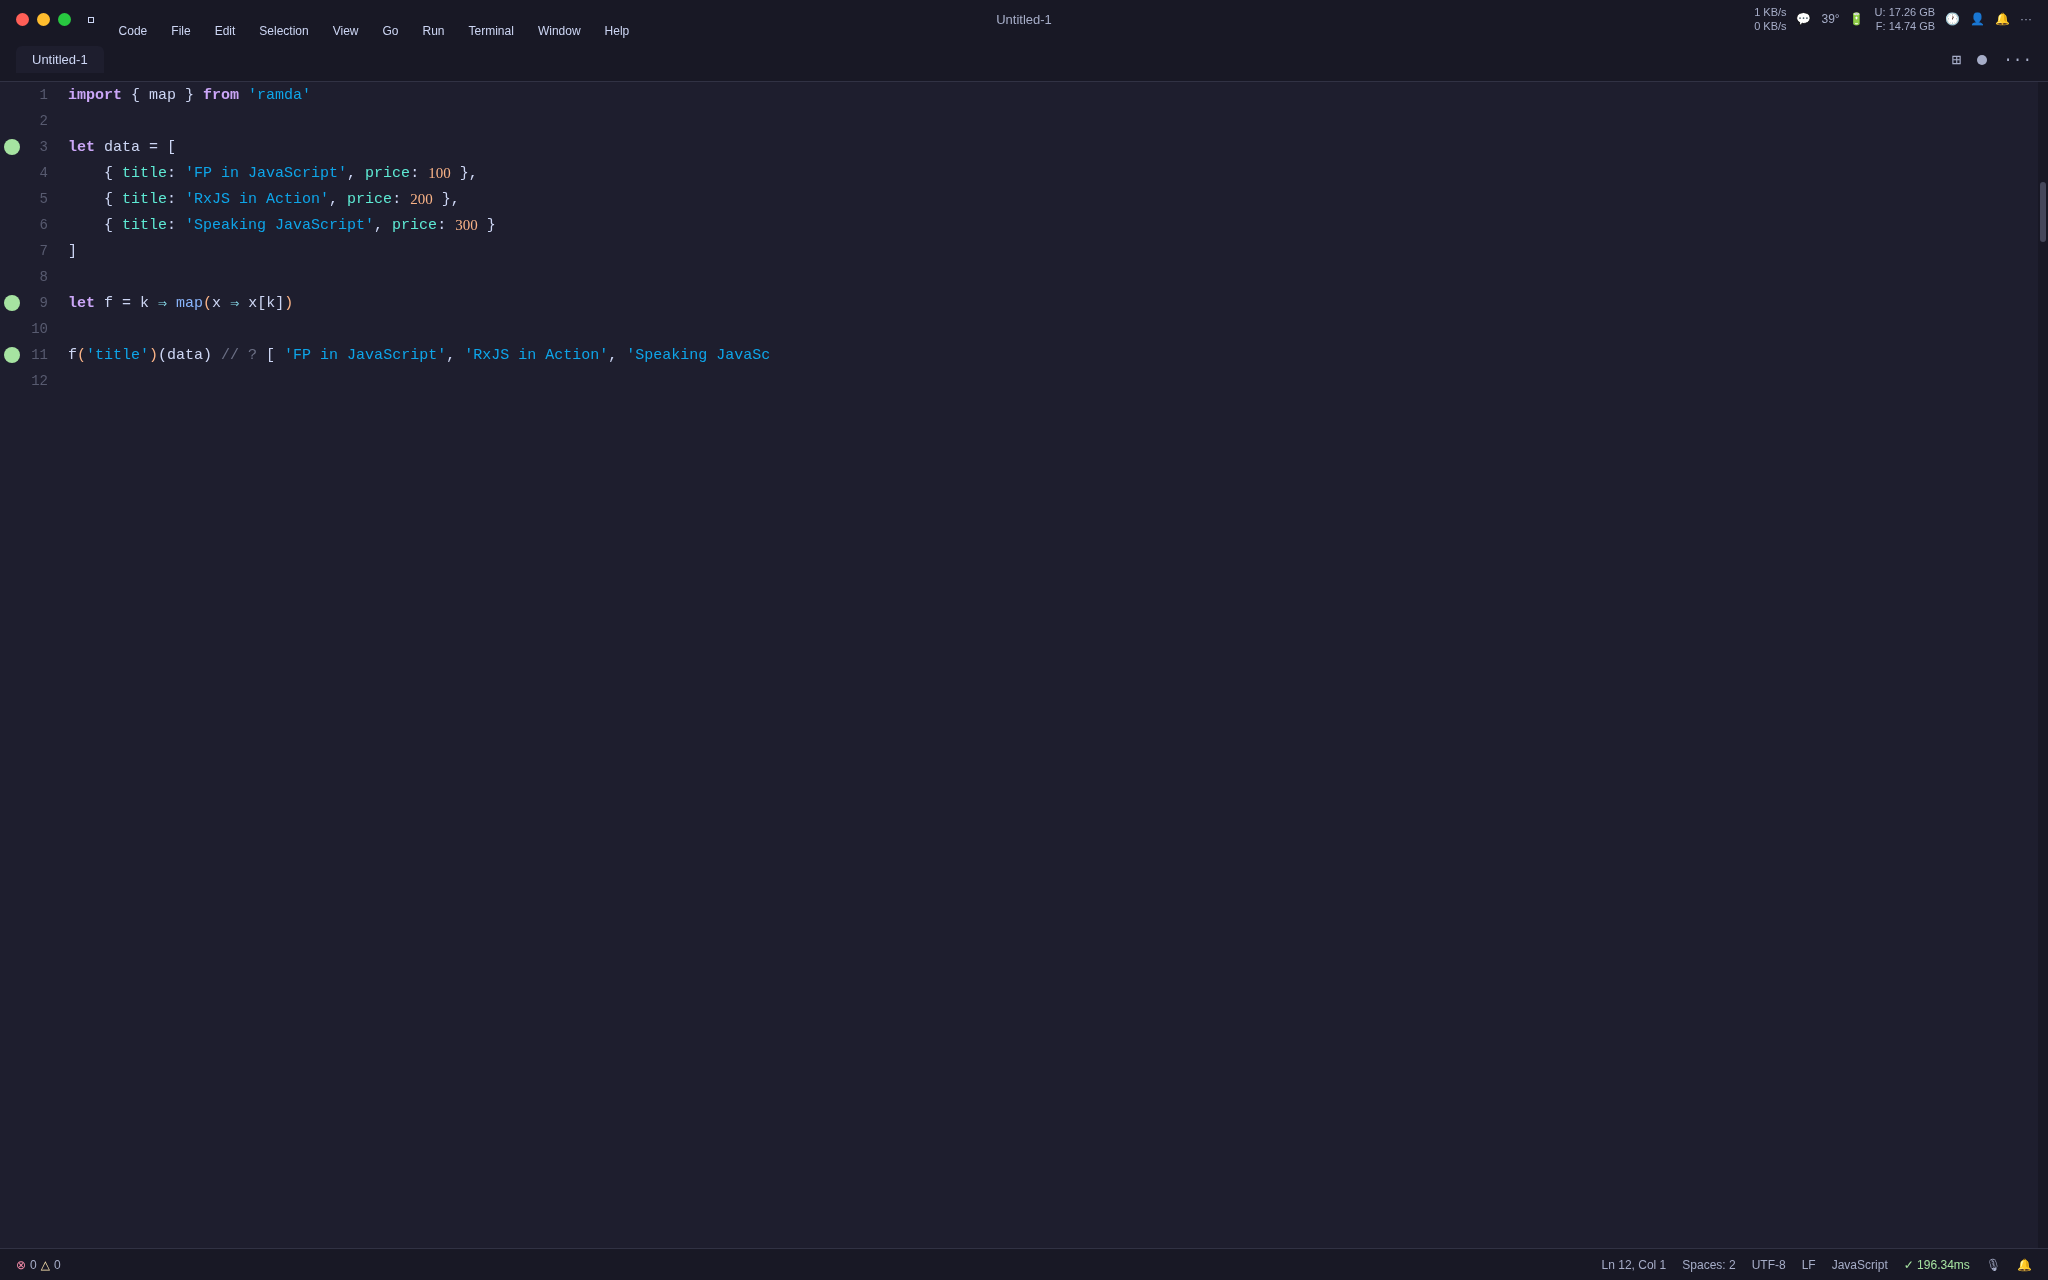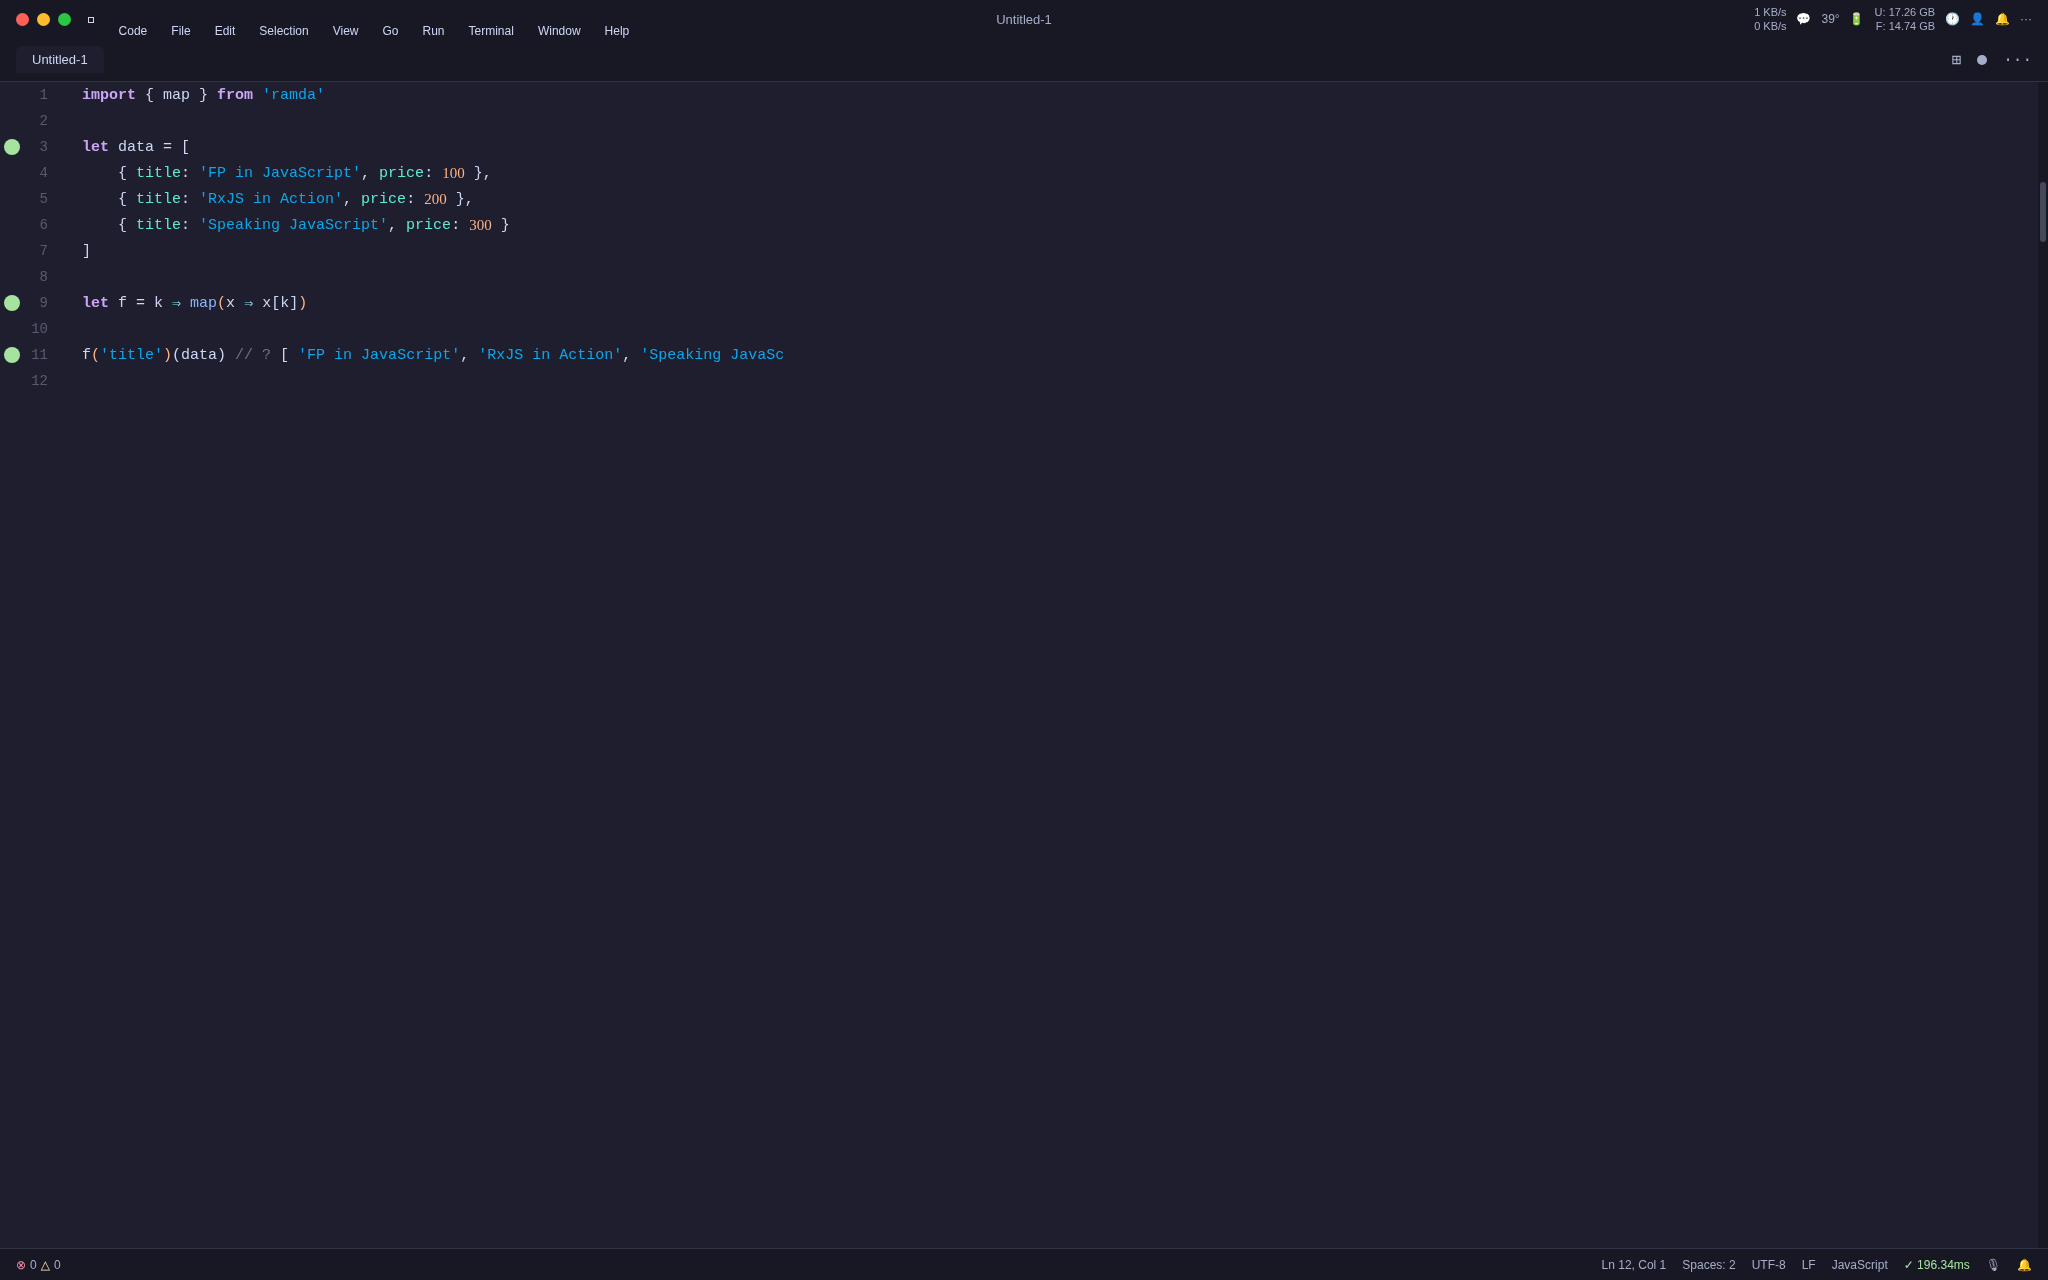--- a/index.html
+++ b/index.html
@@ -163,21 +163,20 @@
       color: #585b70;
       font-size: 14px;
       padding-right: 8px;
       user-select: none;
     }
     .code-area {
       flex: 1;
       padding: 0 0 0 8px;
       overflow: hidden;
       position: relative;
-      margin-left: 14px;
     }
     .code-line {
       height: 26px;
       display: flex;
       align-items: center;
       white-space: pre;
       font-size: 15px;
     }
 
     

